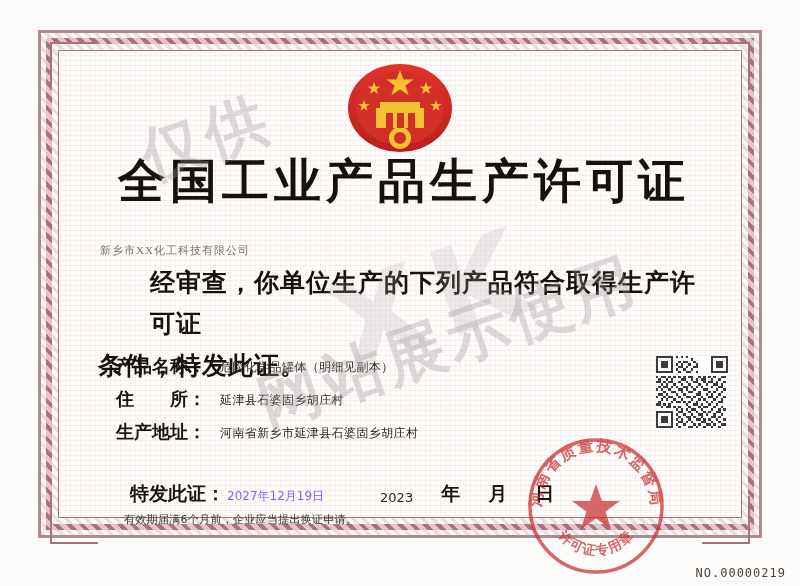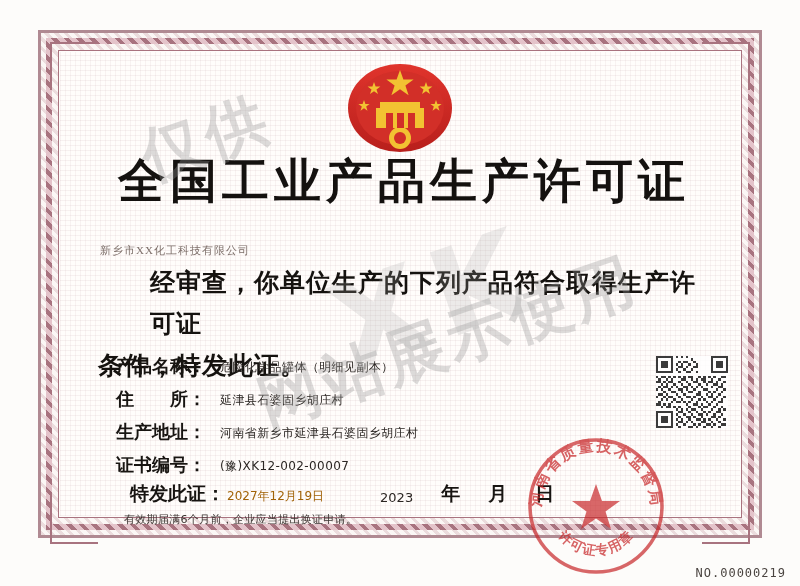--- a/index.html
+++ b/index.html
@@ -158,21 +158,21 @@
   }
   .validity-label {
     font-size: 19px;
     font-weight: bold;
     color: #171411;
     letter-spacing: 0px;
     font-family: "DejaVu Serif", "Liberation Serif", serif;
   }
   .validity-value {
     font-size: 12px;
-    color: #a16207;
+    color: #8b5cf6;
     padding-bottom: 2px;
     padding-left: 2px;
     font-family: "DejaVu Sans", "Liberation Sans", sans-serif;
   }
   .validity-year {
     font-size: 13px;
     color: #2b2623;
     padding-bottom: 2px;
     margin-left: 56px;
     font-family: "DejaVu Sans", "Liberation Sans", sans-serif;
@@ -315,24 +315,20 @@
       <span class="field-label">产品名称：</span>
       <span class="field-value">危险化学品罐体（明细见副本）</span>
     </div>
     <div class="field-row">
       <span class="field-label">住　　所：</span>
       <span class="field-value">延津县石婆固乡胡庄村</span>
     </div>
     <div class="field-row">
       <span class="field-label">生产地址：</span>
       <span class="field-value">河南省新乡市延津县石婆固乡胡庄村</span>
-    </div>
-    <div class="field-row">
-      <span class="field-label">证书编号：</span>
-      <span class="field-value">(豫)XK12-002-00007</span>
     </div>
   </div>
 
   <div class="validity-row">
     <span class="validity-label">特发此证：</span>
     <span class="validity-value">2027年12月19日</span>
     <span class="validity-year">2023</span>
     <span class="validity-unit">年</span>
     <span class="validity-unit">月</span>
     <span class="validity-unit">日</span>

